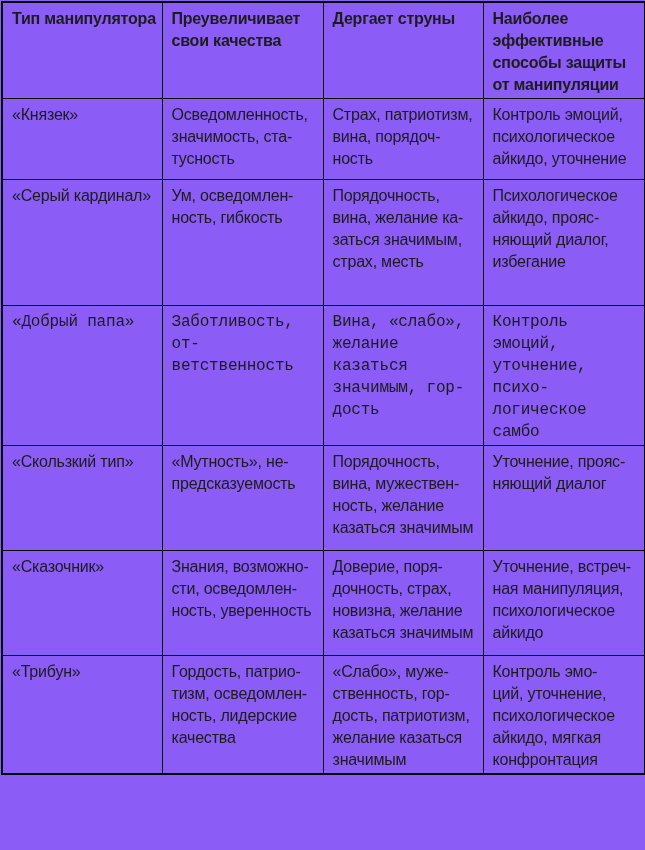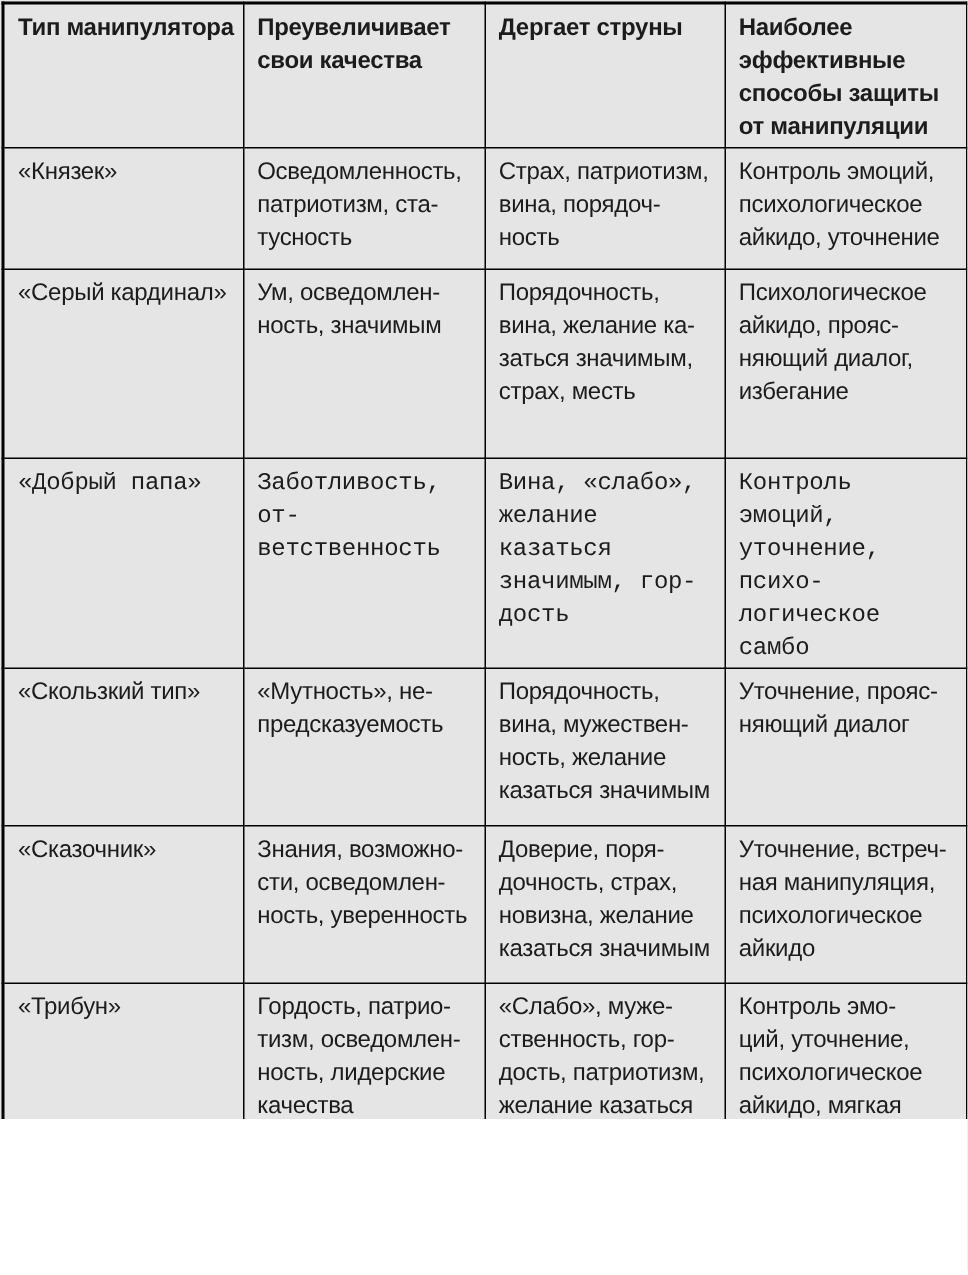--- a/index.html
+++ b/index.html
@@ -3,22 +3,22 @@
 <meta charset="utf-8">
 <style>
   html, body {
     margin: 0;
     padding: 0;
     background: #ffffff;
     font-family: "Liberation Sans", "DejaVu Sans", sans-serif;
   }
   .page {
     width: 645px;
-    height: 746px;
-    background: #e5e5e5;
+    height: 850px;
+    background: #8b5cf6;
     box-sizing: border-box;
     padding: 1px;
     overflow: hidden;
   }
   table.manip-table {
     border-collapse: collapse;
     table-layout: fixed;
     width: 643px;
     color: #1c1c1c;
   }
@@ -74,33 +74,33 @@
         <th>Наиболее
 эффективные
 способы защиты
 от манипуляции</th>
       </tr>
     </thead>
     <tbody id="table-body">
     <tr>
           <td>«Князек»</td>
           <td>Осведомленность,
-патриотизм, ста-
+значимость, ста-
 тусность</td>
           <td>Страх, патриотизм,
 вина, порядоч-
 ность</td>
           <td>Контроль эмоций,
 психологическое
 айкидо, уточнение</td>
         </tr>
         <tr>
           <td>«Серый кардинал»</td>
           <td>Ум, осведомлен-
-ность, значимым</td>
+ность, гибкость</td>
           <td>Порядочность,
 вина, желание ка-
 заться значимым,
 страх, месть</td>
           <td>Психологическое
 айкидо, прояс-
 няющий диалог,
 избегание</td>
         </tr>
         <tr>

